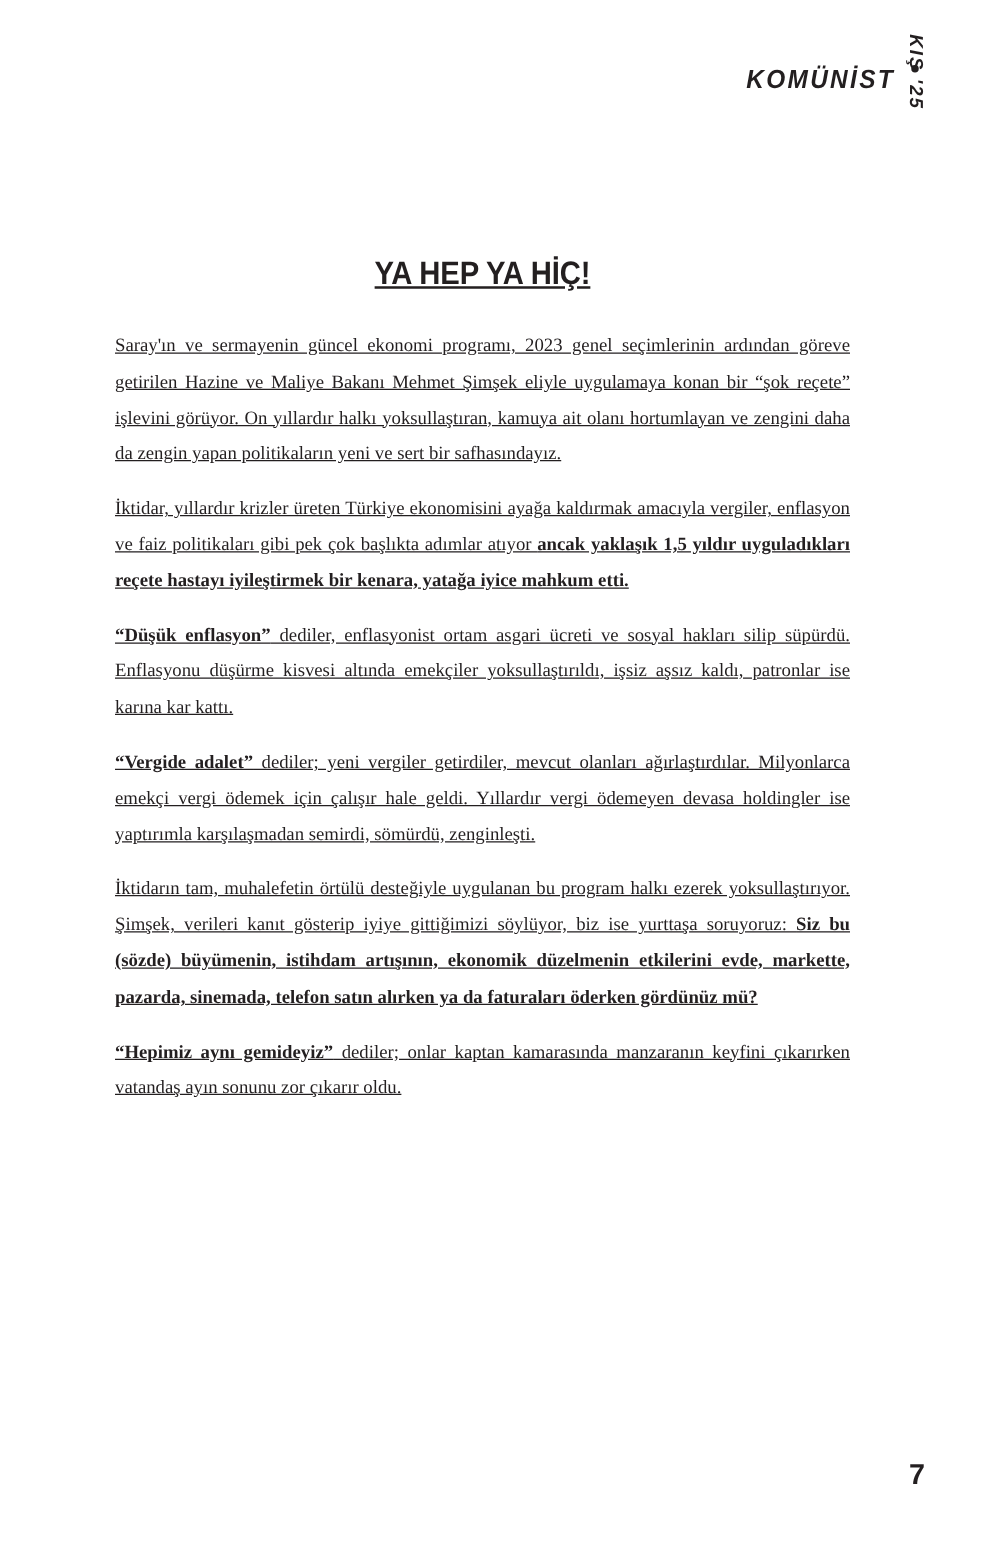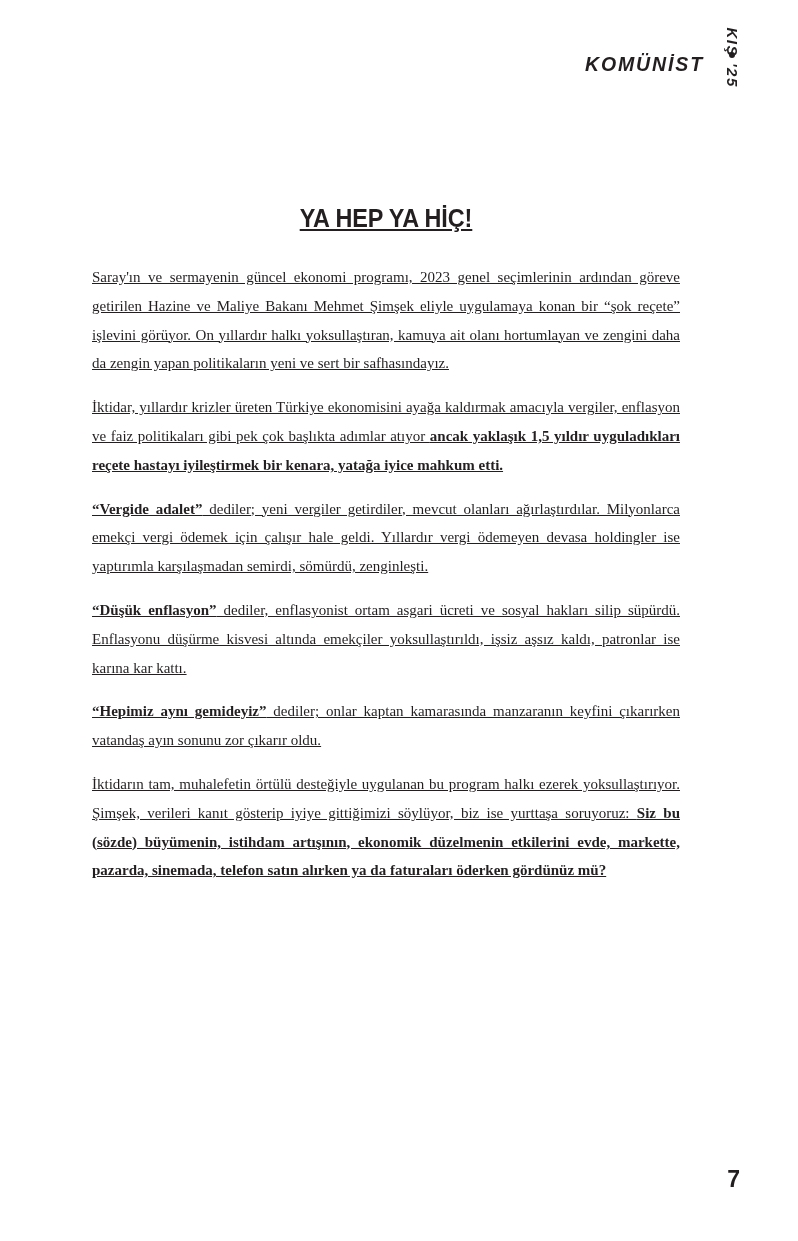--- a/index.html
+++ b/index.html
@@ -20,21 +20,21 @@
     box-sizing: border-box;
   }
 
   
   .running-head {
     position: absolute;
     top: 52px;
     right: 63px;
     display: flex;
     align-items: flex-start;
-    gap: 25px;
+    gap: 13px;
   }
 
   .masthead {
     font-family: "Liberation Sans", "DejaVu Sans", sans-serif;
     font-weight: 700;
     font-style: italic;
     font-size: 21px;
     letter-spacing: 2.0px;
     color: #231f20;
     transform: scaleX(0.93);
@@ -133,31 +133,31 @@
 
     <p>
       <span>Saray'ın ve sermayenin güncel ekonomi programı, 2023 genel seçimlerinin ardından göreve getirilen Hazine ve Maliye Bakanı Mehmet Şimşek eliyle uygulamaya konan bir “şok reçete” işlevini görüyor. On yıllardır halkı yoksullaştıran, kamuya ait olanı hortumlayan ve zengini daha da zengin yapan politikaların yeni ve sert bir safhasındayız.</span>
     </p>
 
     <p>
       <span>İktidar, yıllardır krizler üreten Türkiye ekonomisini ayağa kaldırmak amacıyla vergiler, enflasyon ve faiz politikaları gibi pek çok başlıkta adımlar atıyor </span><b>ancak yaklaşık 1,5 yıldır uyguladıkları reçete hastayı iyileştirmek bir kenara, yatağa iyice mahkum etti.</b>
     </p>
 
     <p>
+      <b>“Düşük enflasyon”</b><span> dediler, enflasyonist ortam asgari ücreti ve sosyal hakları silip süpürdü. Enflasyonu düşürme kisvesi altında emekçiler yoksullaştırıldı, işsiz aşsız kaldı, patronlar ise karına kar kattı.</span>
+    </p>
+
+    <p>
       <b>“Vergide adalet”</b><span> dediler; yeni vergiler getirdiler, mevcut olanları ağırlaştırdılar. Milyonlarca emekçi vergi ödemek için çalışır hale geldi. Yıllardır vergi ödemeyen devasa holdingler ise yaptırımla karşılaşmadan semirdi, sömürdü, zenginleşti.</span>
     </p>
 
     <p>
-      <b>“Düşük enflasyon”</b><span> dediler, enflasyonist ortam asgari ücreti ve sosyal hakları silip süpürdü. Enflasyonu düşürme kisvesi altında emekçiler yoksullaştırıldı, işsiz aşsız kaldı, patronlar ise karına kar kattı.</span>
+      <span>İktidarın tam, muhalefetin örtülü desteğiyle uygulanan bu program halkı ezerek yoksullaştırıyor. Şimşek, verileri kanıt gösterip iyiye gittiğimizi söylüyor, biz ise yurttaşa soruyoruz: </span><b>Siz bu (sözde) büyümenin, istihdam artışının, ekonomik düzelmenin etkilerini evde, markette, pazarda, sinemada, telefon satın alırken ya da faturaları öderken gördünüz mü?</b>
     </p>
 
     <p>
       <b>“Hepimiz aynı gemideyiz”</b><span> dediler; onlar kaptan kamarasında manzaranın keyfini çıkarırken vatandaş ayın sonunu zor çıkarır oldu.</span>
-    </p>
-
-    <p>
-      <span>İktidarın tam, muhalefetin örtülü desteğiyle uygulanan bu program halkı ezerek yoksullaştırıyor. Şimşek, verileri kanıt gösterip iyiye gittiğimizi söylüyor, biz ise yurttaşa soruyoruz: </span><b>Siz bu (sözde) büyümenin, istihdam artışının, ekonomik düzelmenin etkilerini evde, markette, pazarda, sinemada, telefon satın alırken ya da faturaları öderken gördünüz mü?</b>
     </p>
   </div>
 
   <div class="folio">7</div>
 
 </div>
 
 </body></html>

